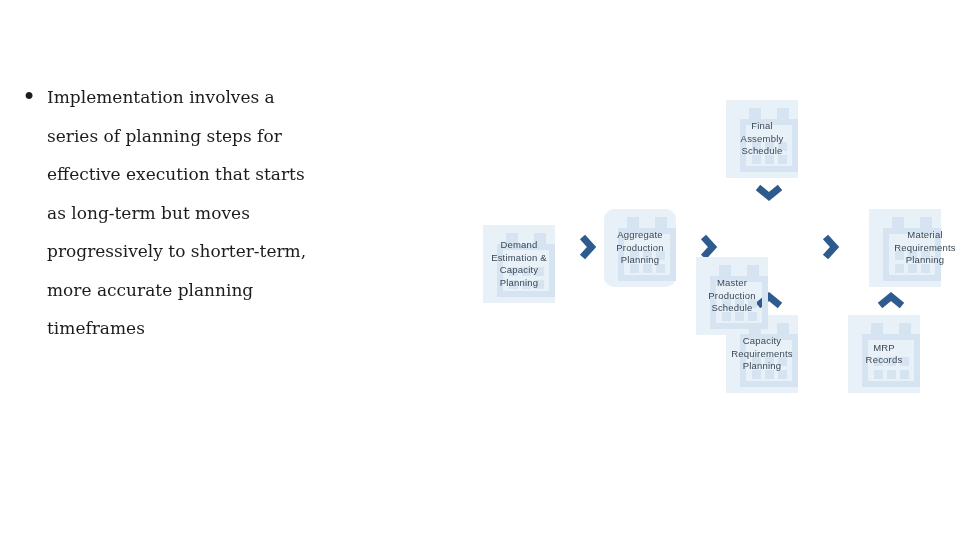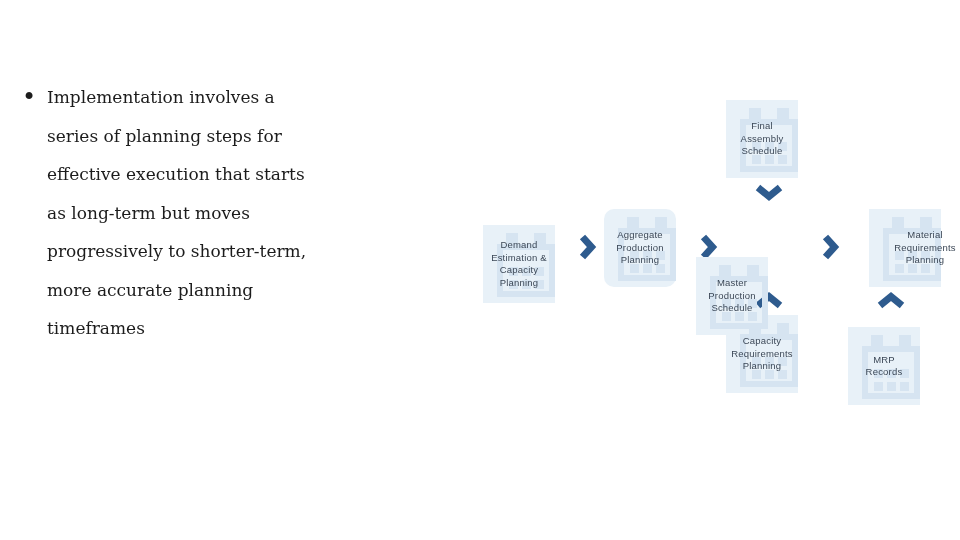--- a/index.html
+++ b/index.html
@@ -261,21 +261,21 @@
             <span></span>
             <span></span>
             <span></span>
           </span>
       </span>
       <div class="label">Capacity
 Requirements
 Planning</div>
     </div>
 
-    <div class="flow-box" style="left:848px; top:315px;margin-top:12px;">
+    <div class="flow-box" style="left:848px; top:315px;">
       <span class="wm">
         <span class="tab t1"></span>
           <span class="tab t2"></span>
         <span class="body"></span>
         <span class="cells">
             <span></span>
             <span></span>
             <span></span>
             <span></span>
             <span></span>

